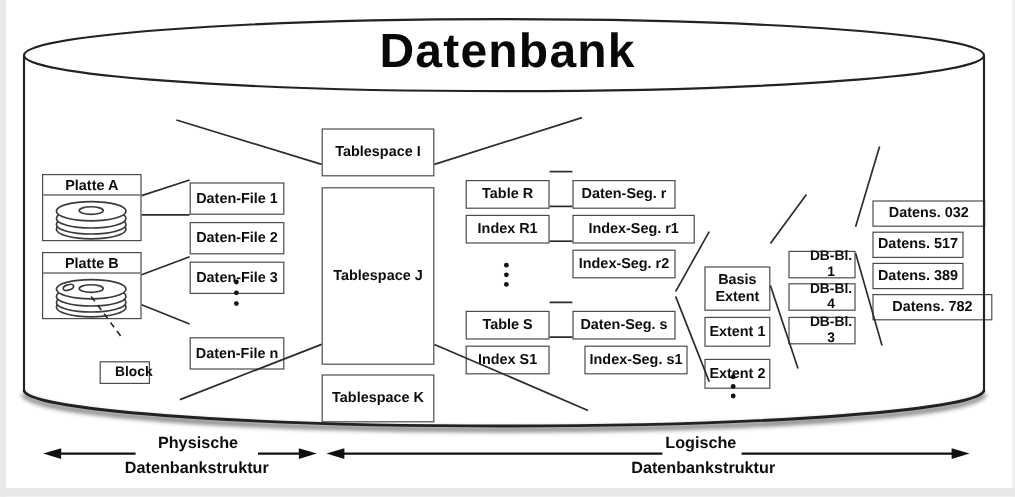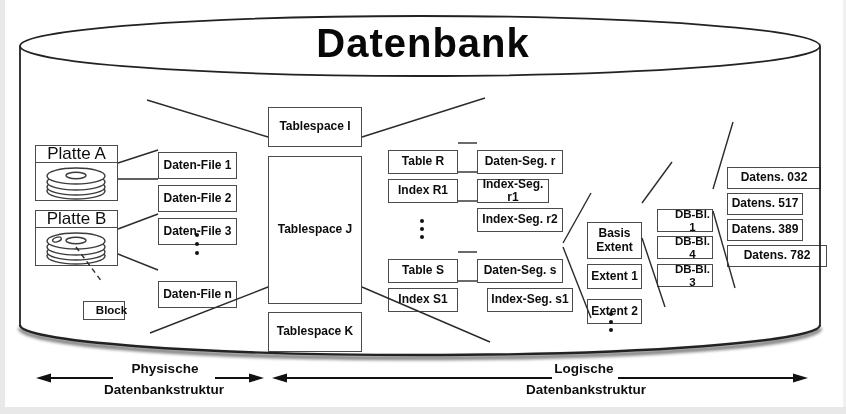--- a/index.html
+++ b/index.html
@@ -43,22 +43,22 @@
     background: transparent;
   }
   .ptitle {
     box-sizing: border-box;
     width: 100%;
     height: 17px;
     border-bottom: 1.4px solid #4b4b4b;
     display: flex;
     align-items: center;
     justify-content: center;
-    font-weight: 400;
-    font-size: 17px;
+    font-weight: 700;
+    font-size: 12px;
     color: #0d0d0d;
   }
   #db-title {
     position: absolute;
     left: 0;
     top: 21px;
     width: 846px;
     text-align: center;
     font-weight: 700;
     font-size: 40px;
@@ -103,21 +103,21 @@
   <div class="box" style="left:268px;top:88px;width:94px;height:40px">Tablespace I</div>
   <div class="box" style="left:268px;top:137px;width:94px;height:148px">Tablespace J</div>
   <div class="box" style="left:268px;top:293px;width:94px;height:40px">Tablespace K</div>
 
   <div class="box" style="left:388px;top:131px;width:70px;height:24px">Table R</div>
   <div class="box" style="left:388px;top:160px;width:70px;height:24px">Index R1</div>
   <div class="box" style="left:388px;top:240px;width:70px;height:24px">Table S</div>
   <div class="box" style="left:388px;top:269px;width:70px;height:24px">Index S1</div>
 
   <div class="box" style="left:477px;top:131px;width:86px;height:24px">Daten-Seg. r</div>
-  <div class="box" style="left:477px;top:160px;width:72px;height:24px">Index-Seg. r1</div>
+  <div class="box" style="left:477px;top:160px;width:102px;height:24px">Index-Seg. r1</div>
   <div class="box" style="left:477px;top:189px;width:86px;height:24px">Index-Seg. r2</div>
   <div class="box" style="left:477px;top:240px;width:86px;height:24px">Daten-Seg. s</div>
   <div class="box" style="left:487px;top:269px;width:86px;height:24px">Index-Seg. s1</div>
 
   <div class="box" style="left:587px;top:203px;width:55px;height:37px">Basis Extent</div>
   <div class="box" style="left:587px;top:245px;width:55px;height:25px">Extent 1</div>
   <div class="box" style="left:587px;top:280px;width:55px;height:25px">Extent 2</div>
 
   <div class="box small" style="left:657px;top:190px;width:56px;height:23px">DB-Bl. 1</div>
   <div class="box small" style="left:657px;top:217px;width:56px;height:23px">DB-Bl. 4</div>

